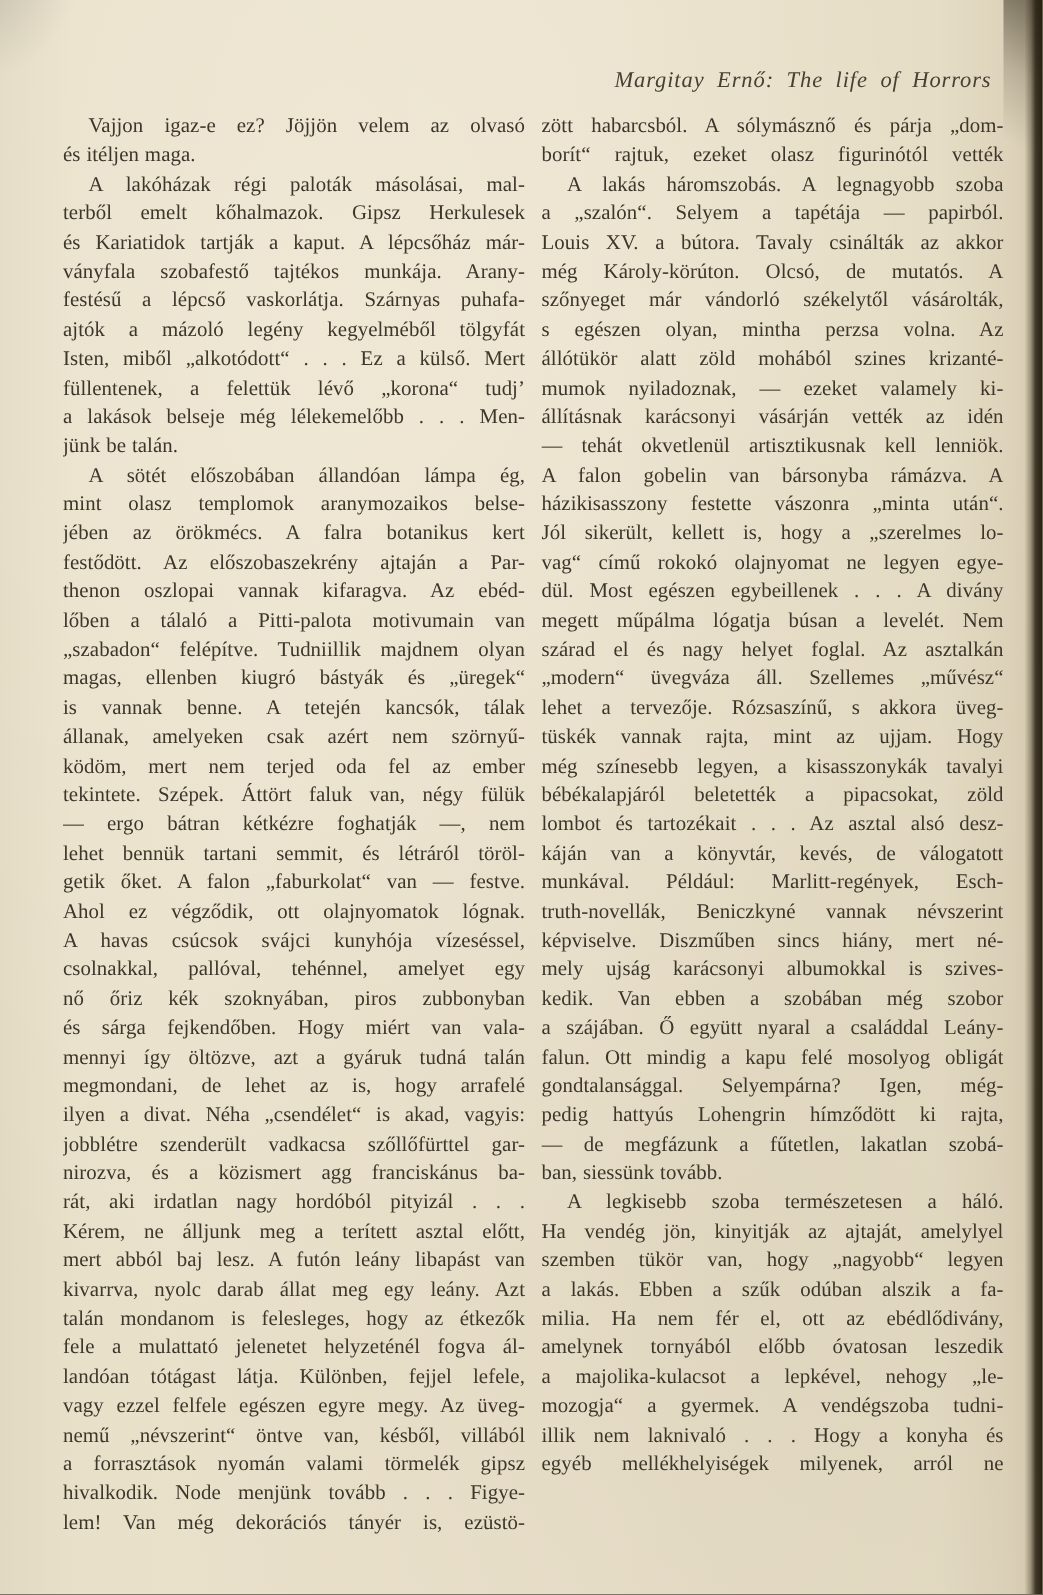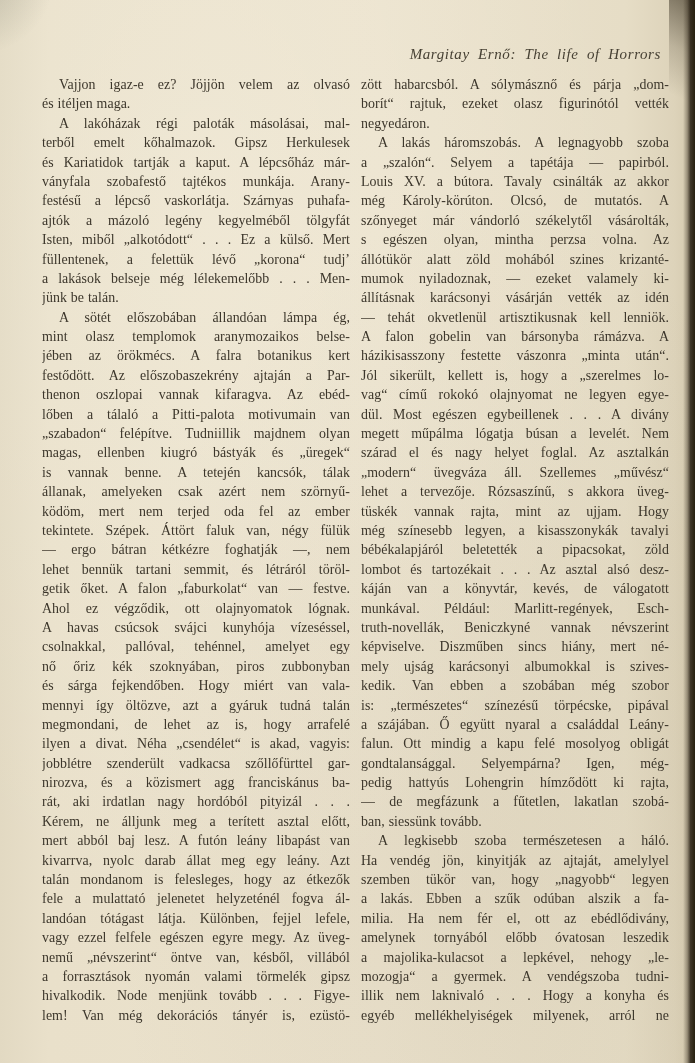--- a/index.html
+++ b/index.html
@@ -119,21 +119,20 @@
         <div class="line">landóan tótágast látja. Különben, fejjel lefele,</div>
         <div class="line">vagy ezzel felfele egészen egyre megy. Az üveg-</div>
         <div class="line">nemű „névszerint“ öntve van, késből, villából</div>
         <div class="line">a forrasztások nyomán valami törmelék gipsz</div>
         <div class="line">hivalkodik. Node menjünk tovább . . . Figye-</div>
         <div class="line">lem! Van még dekorációs tányér is, ezüstö-</div>
       </div>
     <div class="col">
         <div class="line">zött habarcsból. A sólymásznő és párja „dom-</div>
         <div class="line">borít“ rajtuk, ezeket olasz figurinótól vették</div>
-        <div class="line end">negyedáron.</div>
         <div class="line indent">A lakás háromszobás. A legnagyobb szoba</div>
         <div class="line">a „szalón“. Selyem a tapétája — papirból.</div>
         <div class="line">Louis XV. a bútora. Tavaly csinálták az akkor</div>
         <div class="line">még Károly-körúton. Olcsó, de mutatós. A</div>
         <div class="line">szőnyeget már vándorló székelytől vásárolták,</div>
         <div class="line">s egészen olyan, mintha perzsa volna. Az</div>
         <div class="line">állótükör alatt zöld mohából szines krizanté-</div>
         <div class="line">mumok nyiladoznak, — ezeket valamely ki-</div>
         <div class="line">állításnak karácsonyi vásárján vették az idén</div>
         <div class="line">— tehát okvetlenül artisztikusnak kell lenniök.</div>
@@ -149,21 +148,20 @@
         <div class="line">tüskék vannak rajta, mint az ujjam. Hogy</div>
         <div class="line">még színesebb legyen, a kisasszonykák tavalyi</div>
         <div class="line">bébékalapjáról beletették a pipacsokat, zöld</div>
         <div class="line">lombot és tartozékait . . . Az asztal alsó desz-</div>
         <div class="line">káján van a könyvtár, kevés, de válogatott</div>
         <div class="line">munkával. Például: Marlitt-regények, Esch-</div>
         <div class="line">truth-novellák, Beniczkyné vannak névszerint</div>
         <div class="line">képviselve. Diszműben sincs hiány, mert né-</div>
         <div class="line">mely ujság karácsonyi albumokkal is szives-</div>
         <div class="line">kedik. Van ebben a szobában még szobor</div>
-        <div class="line">is: „természetes“ színezésű törpécske, pipával</div>
         <div class="line">a szájában. Ő együtt nyaral a családdal Leány-</div>
         <div class="line">falun. Ott mindig a kapu felé mosolyog obligát</div>
         <div class="line">gondtalansággal. Selyempárna? Igen, még-</div>
         <div class="line">pedig hattyús Lohengrin hímződött ki rajta,</div>
         <div class="line">— de megfázunk a fűtetlen, lakatlan szobá-</div>
         <div class="line end">ban, siessünk tovább.</div>
         <div class="line indent">A legkisebb szoba természetesen a háló.</div>
         <div class="line">Ha vendég jön, kinyitják az ajtaját, amelylyel</div>
         <div class="line">szemben tükör van, hogy „nagyobb“ legyen</div>
         <div class="line">a lakás. Ebben a szűk odúban alszik a fa-</div>

